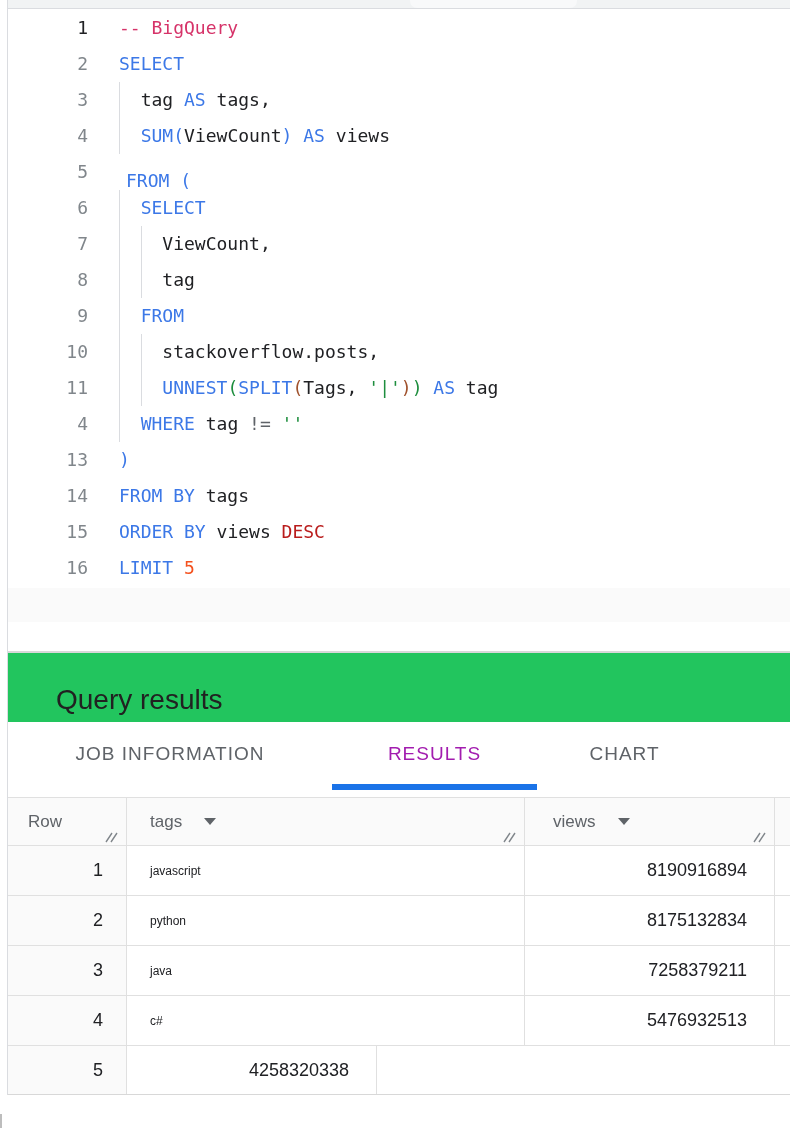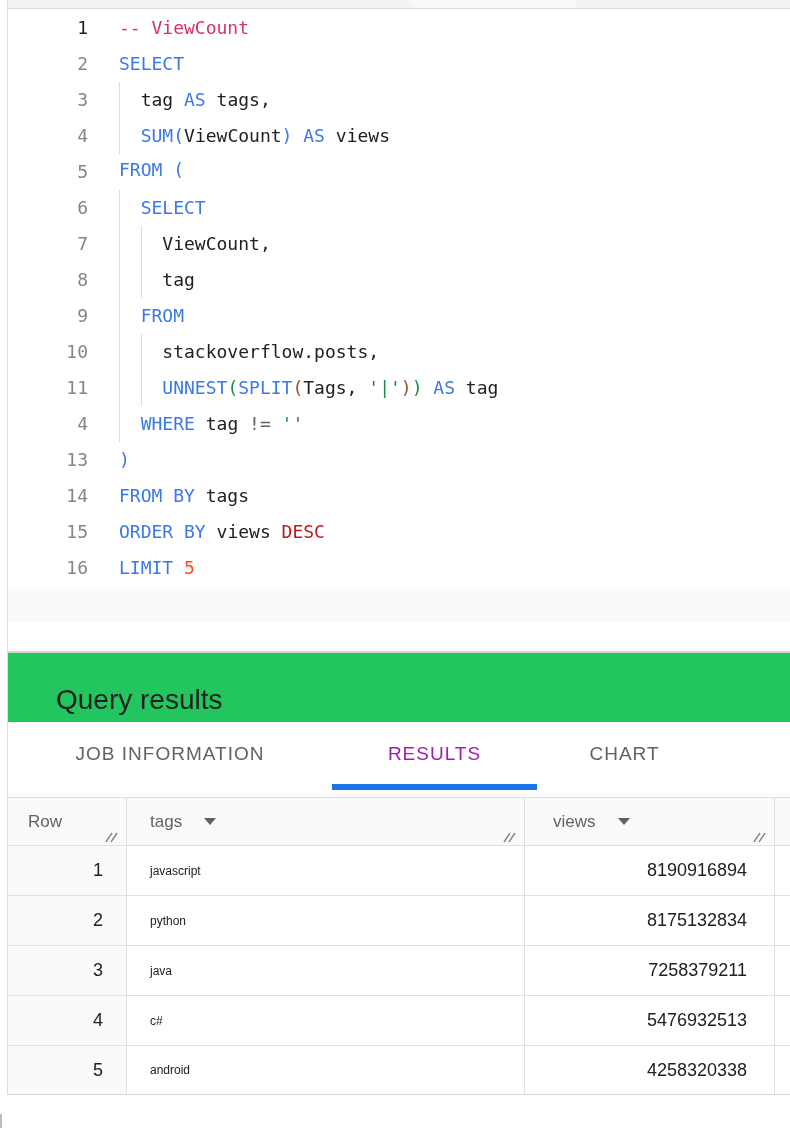--- a/index.html
+++ b/index.html
@@ -105,25 +105,25 @@
         <div class="ln-num" style="top: 289px;">9</div>
         <div class="ln-num" style="top: 325px;">10</div>
         <div class="ln-num" style="top: 361px;">11</div>
         <div class="ln-num" style="top: 397px;">4</div>
         <div class="ln-num" style="top: 433px;">13</div>
         <div class="ln-num" style="top: 469px;">14</div>
         <div class="ln-num" style="top: 505px;">15</div>
         <div class="ln-num" style="top: 541px;">16</div>
       </div>
     <div id="code-lines">
-        <div class="code-line" style="top: 1px;"><span style="color: rgb(214, 51, 105);">-- ViewCount</span></div>
+        <div class="code-line" style="top: 1px;"><span style="color: rgb(214, 51, 105);">-- BigQuery</span></div>
         <div class="code-line" style="top: 37px;"><span style="color: rgb(60, 120, 231);">SELECT</span></div>
         <div class="code-line" style="top: 73px;"><span style="color: rgb(32, 33, 36);">  tag </span><span style="color: rgb(60, 120, 231);">AS</span><span style="color: rgb(32, 33, 36);"> tags,</span></div>
         <div class="code-line" style="top: 109px;"><span style="color: rgb(32, 33, 36);">  </span><span style="color: rgb(60, 120, 231);">SUM</span><span style="color: rgb(60, 120, 231);">(</span><span style="color: rgb(32, 33, 36);">ViewCount</span><span style="color: rgb(60, 120, 231);">)</span><span style="color: rgb(32, 33, 36);"> </span><span style="color: rgb(60, 120, 231);">AS</span><span style="color: rgb(32, 33, 36);"> views</span></div>
-        <div class="code-line" style="top: 143px;"><span style="color: rgb(60, 120, 231);">FROM</span><span style="color: rgb(32, 33, 36);"> </span><span style="color: rgb(60, 120, 231);">(</span></div>
+        <div class="code-line" style="top: 154px; margin-left: 7px;"><span style="color: rgb(60, 120, 231);">FROM</span><span style="color: rgb(32, 33, 36);"> </span><span style="color: rgb(60, 120, 231);">(</span></div>
         <div class="code-line" style="top: 181px;"><span style="color: rgb(32, 33, 36);">  </span><span style="color: rgb(60, 120, 231);">SELECT</span></div>
         <div class="code-line" style="top: 217px;"><span style="color: rgb(32, 33, 36);">    ViewCount,</span></div>
         <div class="code-line" style="top: 253px;"><span style="color: rgb(32, 33, 36);">    tag</span></div>
         <div class="code-line" style="top: 289px;"><span style="color: rgb(32, 33, 36);">  </span><span style="color: rgb(60, 120, 231);">FROM</span></div>
         <div class="code-line" style="top: 325px;"><span style="color: rgb(32, 33, 36);">    stackoverflow.posts,</span></div>
         <div class="code-line" style="top: 361px;"><span style="color: rgb(32, 33, 36);">    </span><span style="color: rgb(60, 120, 231);">UNNEST</span><span style="color: rgb(30, 142, 62);">(</span><span style="color: rgb(60, 120, 231);">SPLIT</span><span style="color: rgb(160, 82, 45);">(</span><span style="color: rgb(32, 33, 36);">Tags, </span><span style="color: rgb(30, 142, 62);">'|'</span><span style="color: rgb(160, 82, 45);">)</span><span style="color: rgb(30, 142, 62);">)</span><span style="color: rgb(32, 33, 36);"> </span><span style="color: rgb(60, 120, 231);">AS</span><span style="color: rgb(32, 33, 36);"> tag</span></div>
         <div class="code-line" style="top: 397px;"><span style="color: rgb(32, 33, 36);">  </span><span style="color: rgb(60, 120, 231);">WHERE</span><span style="color: rgb(32, 33, 36);"> tag </span><span style="color: rgb(95, 99, 104);">!=</span><span style="color: rgb(32, 33, 36);"> </span><span style="color: rgb(30, 142, 62);">''</span></div>
         <div class="code-line" style="top: 433px;"><span style="color: rgb(60, 120, 231);">)</span></div>
         <div class="code-line" style="top: 469px;"><span style="color: rgb(60, 120, 231);">FROM BY</span><span style="color: rgb(32, 33, 36);"> tags</span></div>
         <div class="code-line" style="top: 505px;"><span style="color: rgb(60, 120, 231);">ORDER BY</span><span style="color: rgb(32, 33, 36);"> views </span><span style="color: #b91c1c;">DESC</span></div>
@@ -190,19 +190,18 @@
       <div class="t-cell" style="width: 15px;"></div>
     </div>
     <div class="t-row data">
       <div class="t-cell cell-rownum" style="width: 119px;">4</div>
       <div class="t-cell cell-left" style="width: 398px;">c#</div>
       <div class="t-cell cell-right" style="width: 250px;">5476932513</div>
       <div class="t-cell" style="width: 15px;"></div>
     </div>
     <div class="t-row data">
       <div class="t-cell cell-rownum" style="width: 119px;">5</div>
-      <div class="t-cell cell-left" style="width: 398px;">android</div>
       <div class="t-cell cell-right" style="width: 250px;">4258320338</div>
       <div class="t-cell" style="width: 15px;"></div>
     </div>
   </div>
 <div class="below-table"></div>
 <div class="bottom-left-artifact"></div>
 
 </body></html>

